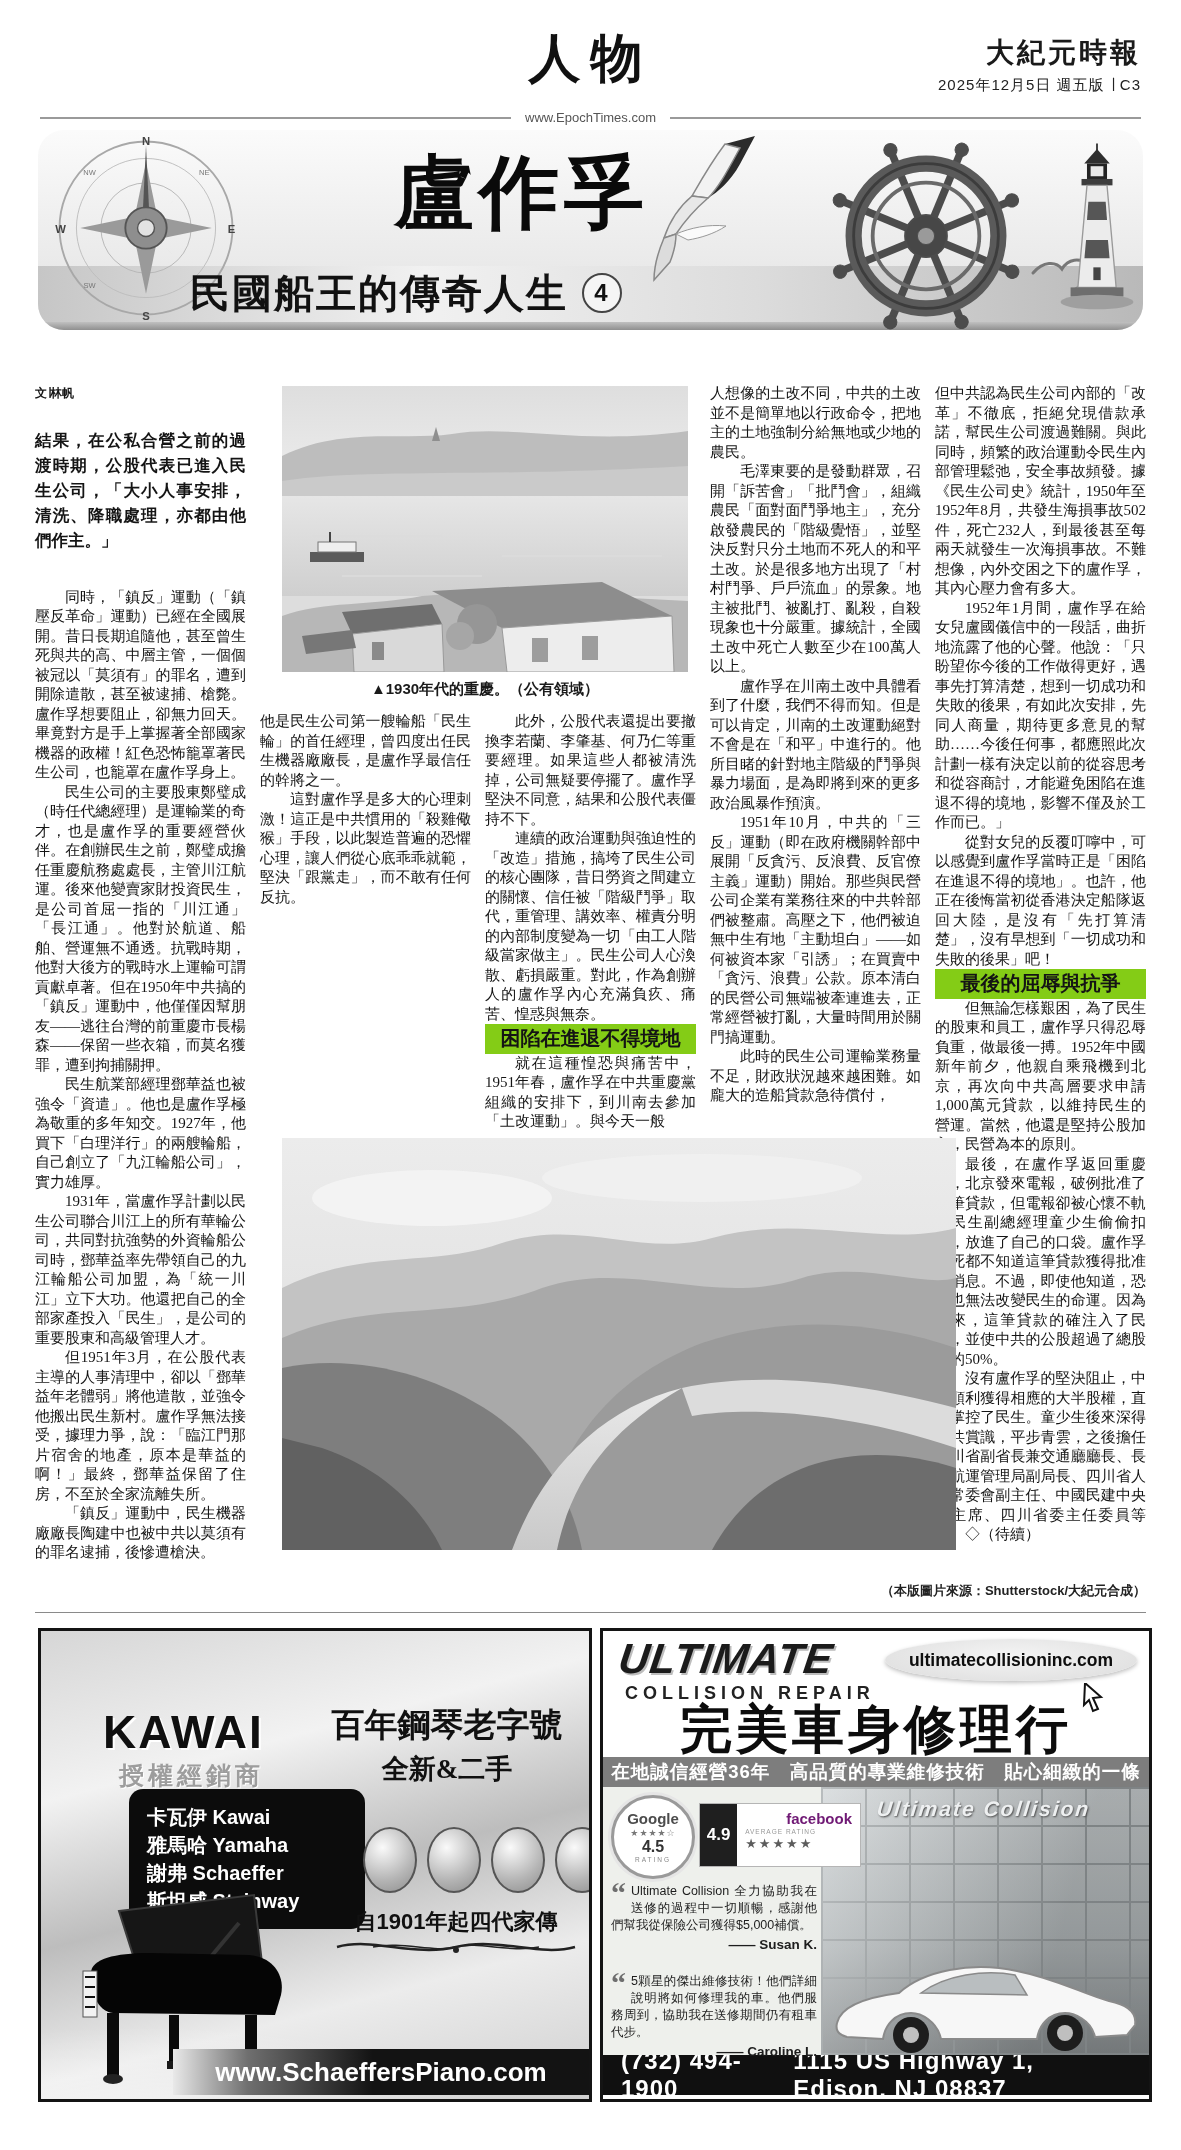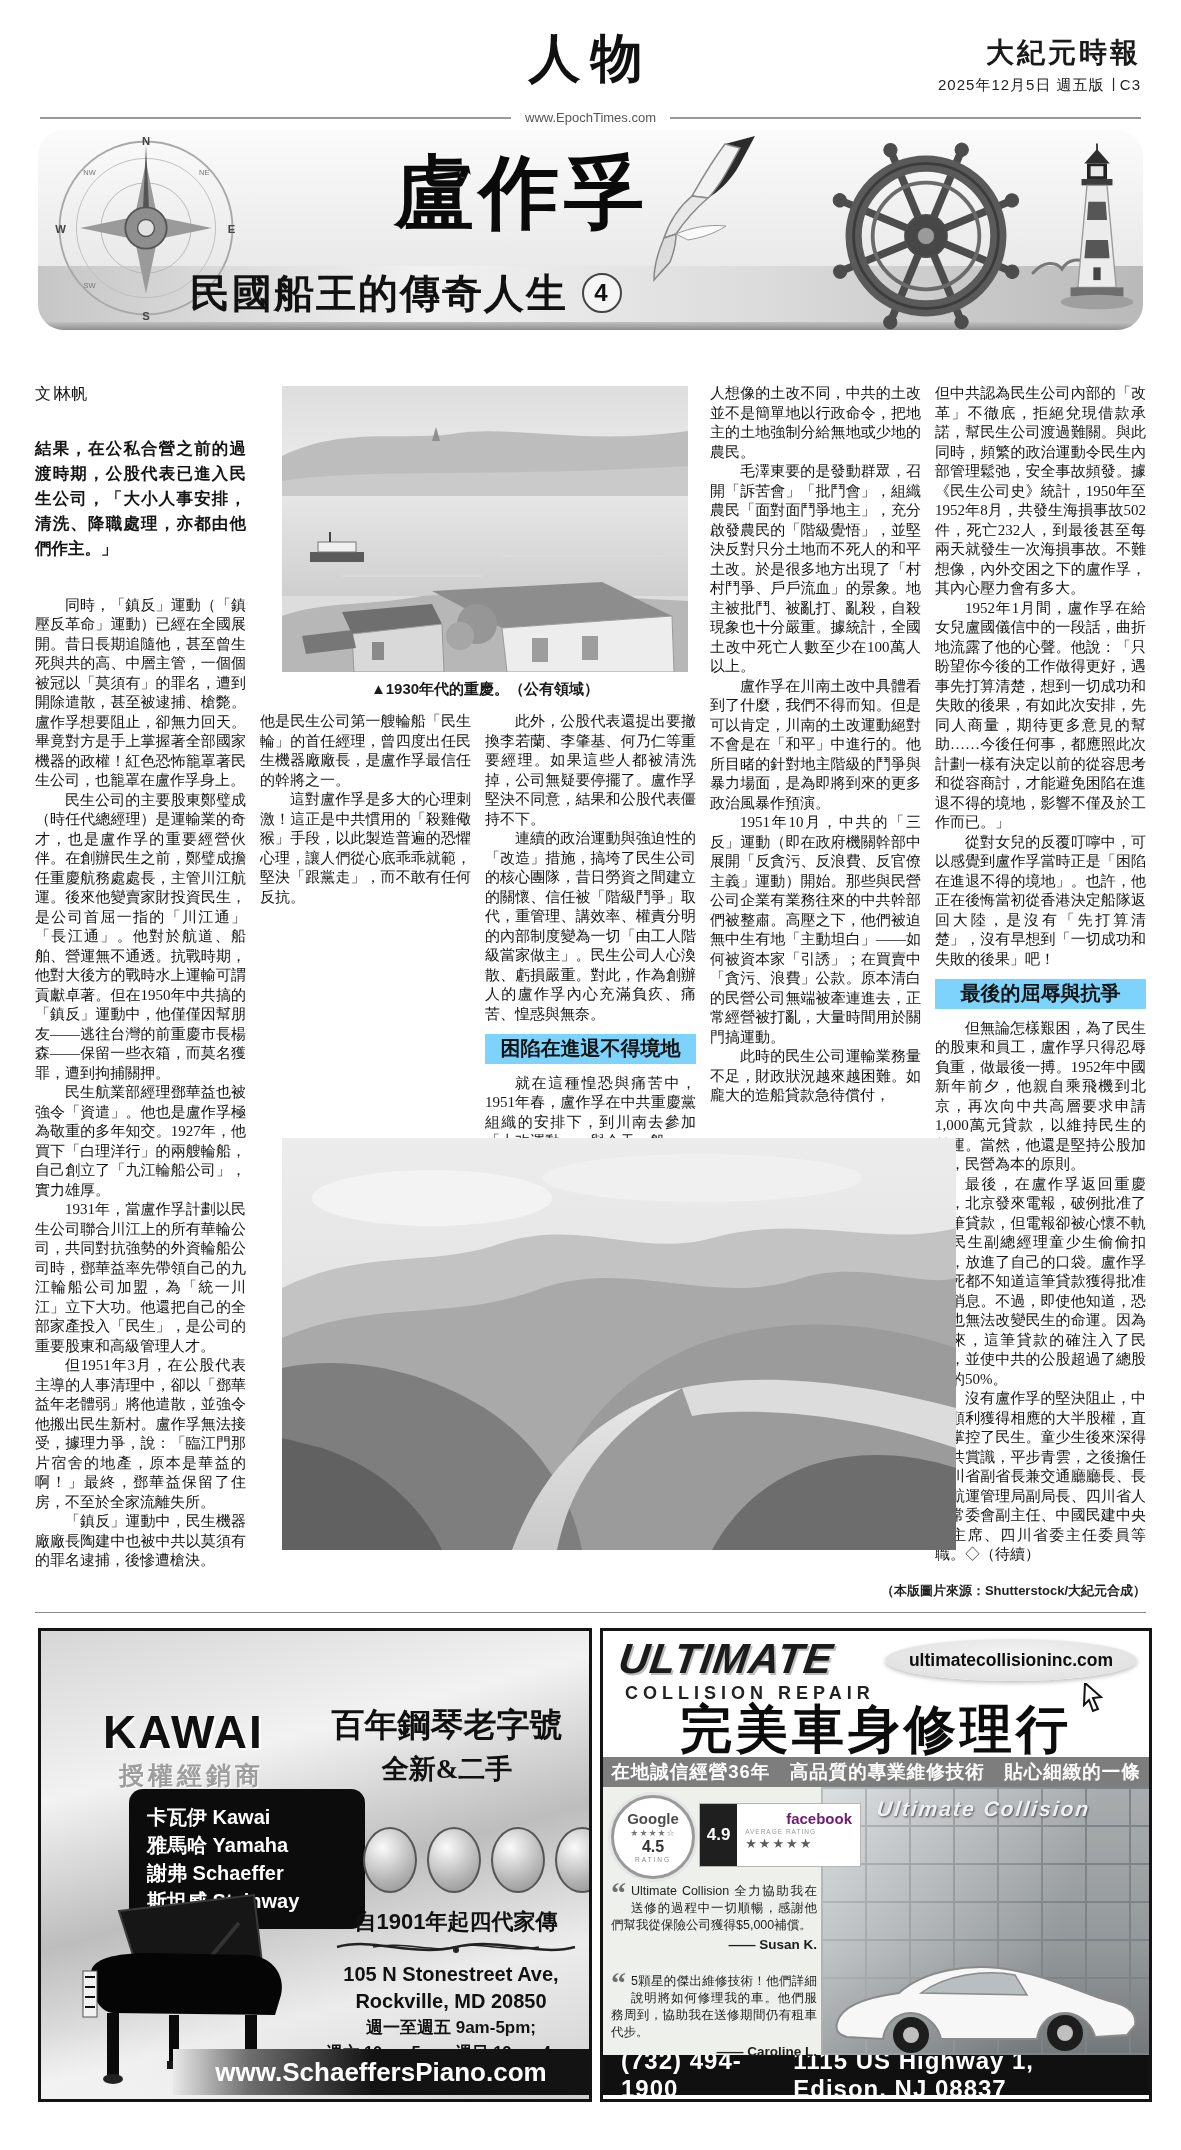--- a/index.html
+++ b/index.html
@@ -28,26 +28,26 @@
   .b-sub{position:absolute;left:152px;bottom:13px;height:48px;display:flex;align-items:center;
          font-size:40px;font-weight:700;letter-spacing:2px;color:#111;}
   .ep-circle{display:inline-flex;align-items:center;justify-content:center;width:36px;height:36px;
              border:2px solid #444;border-radius:50%;font-size:24px;font-weight:700;margin-left:14px;background:#f5f5f5;}
   .b-art{position:absolute;}
 
   
   .art{position:absolute;left:35px;top:356px;width:1111px;height:1256px;}
   .coltext{position:absolute;width:211px;font-family:"Liberation Serif",serif;font-size:15px;
            line-height:19.5px;text-align:justify;color:#141414;}
-  .byline{font-family:"Liberation Sans",sans-serif;font-weight:400;font-size:16px;margin-bottom:32px;}
+  .byline{font-family:"Liberation Sans",sans-serif;font-weight:700;font-size:12px;margin-bottom:24px;}
   .lede{font-family:"Liberation Sans",sans-serif;font-weight:700;font-size:16.5px;line-height:25px;
         margin:0 0 35px 0;text-indent:0;}
   .para{margin:0;text-indent:2em;}
   .cont{margin:0;text-indent:0;}
-  .subhead{margin:10px 0;background:#7dd3fc;font-family:"Liberation Sans",sans-serif;
+  .subhead{margin:0 0;background:#84cc16;font-family:"Liberation Sans",sans-serif;
            font-weight:700;font-size:20px;text-align:center;text-indent:0;padding:5px 0;}
   .photo-frame{position:absolute;overflow:hidden;background:#ddd;}
   .cap{position:absolute;font-family:"Liberation Sans",sans-serif;font-weight:700;font-size:15px;
        line-height:22px;color:#1a1a1a;}
   .credit{position:absolute;right:0;top:1226px;font-size:13px;font-weight:700;color:#222;}
   .sep{position:absolute;left:35px;right:35px;top:1612px;border-top:1px solid #8a8a8a;}
 
   
   .ad{position:absolute;top:1628px;height:468px;border:3px solid #141414;overflow:hidden;background:#fff;}
 
@@ -380,26 +380,20 @@
     </div>
 
     <div class="p-heritage">自1901年起四代家傳</div>
 
     <svg class="p-flourish" width="246" height="24" viewBox="0 0 246 24">
       <path d="M4,12 C40,2 80,22 123,12 C166,2 206,22 242,12" fill="none" stroke="#222" stroke-width="2.5"></path>
       <path d="M40,12 C70,6 100,18 123,12 C146,6 176,18 206,12" fill="none" stroke="#222" stroke-width="1.5"></path>
       <circle cx="123" cy="15" r="3" fill="#222"></circle>
     </svg>
 
-    <div class="p-addr">
-      <div class="p-a1">105 N Stonestreet Ave,</div>
-      <div class="p-a2">Rockville, MD 20850</div>
-      <div class="p-h1">週一至週五 9am-5pm;</div>
-      <div class="p-h2">週六 10am-5pm; 週日 12pm-4pm</div>
-    </div>
 
     <svg class="p-piano-art" width="240" height="200" viewBox="0 0 240 200">
       <polygon points="70,18 205,2 213,70 84,62" fill="#161616" stroke="#3a3a3a" stroke-width="2"></polygon>
       <line x1="190" y1="30" x2="150" y2="78" stroke="#333" stroke-width="4"></line>
       <path d="M42,80 C42,66 66,60 100,60 L200,62 C226,64 236,84 232,102 L226,122 L64,120 C48,118 42,100 42,80 Z" fill="#050505"></path>
       <rect x="34" y="78" width="14" height="46" fill="#f2f2f2" stroke="#555"></rect>
       <g stroke="#111" stroke-width="2">
         <line x1="36" y1="84" x2="46" y2="84"></line>
           <line x1="36" y1="94" x2="46" y2="94"></line>
         <line x1="36" y1="104" x2="46" y2="104"></line>

